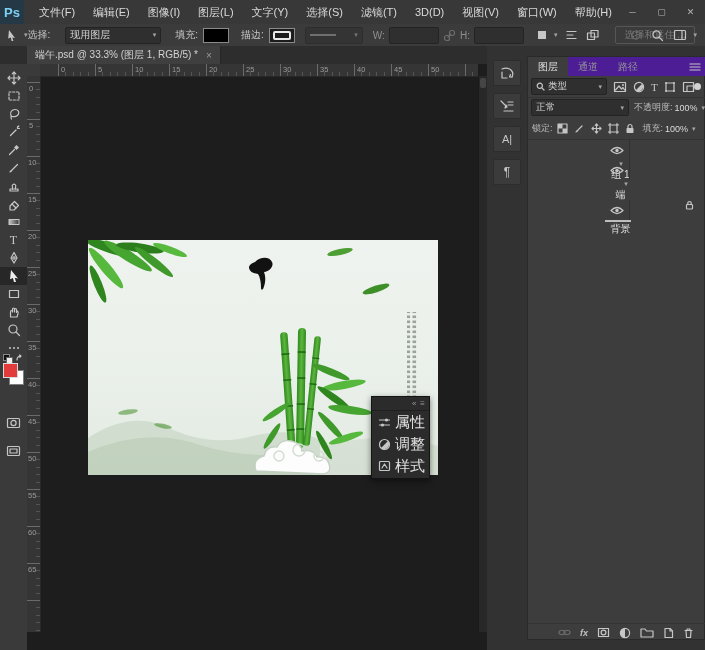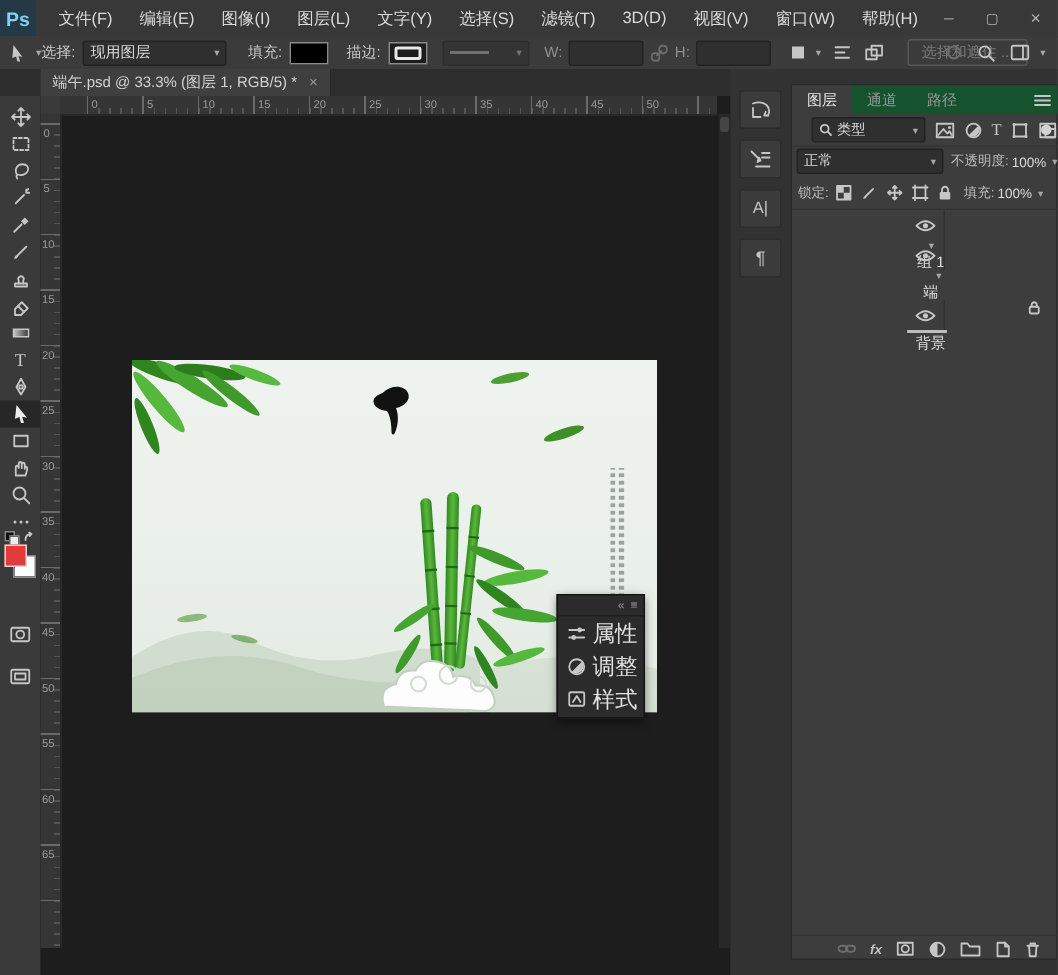--- a/index.html
+++ b/index.html
@@ -56,21 +56,21 @@
   </div>
 
   <div class="abs row" style="left:0;top:24px;width:705px;height:22px;background:#3b3b3b;border-bottom:1px solid #262626;">
     <div class="row" style="margin-left:6px;gap:2px;">
       <svg class="sic" width="12" height="13" viewBox="0 0 12 13">
           <path class="f" d="M3 1 L9 9 L6.3 8.4 L7.4 12 L5.6 12 L4.8 8.6 L2.2 9.6 Z"></path>
         </svg>
       <span class="chev">▾</span>
     </div>
     <span class="lbl" style="margin-left:0;">选择:</span>
-    <div class="dd" style="width:86px;height:15px;margin-left:5px;">
+    <div class="dd" style="width:86px;height:15px;margin-left:15px;">
       <span>现用图层</span>
       <span class="chev">▾</span>
     </div>
     <span class="lbl" style="margin-left:14px;">填充:</span>
     <div style="width:24px;height:13px;background:#000;border:1px solid #8a8a8a;margin-left:5px;"></div>
     <span class="lbl" style="margin-left:12px;">描边:</span>
     <div style="width:24px;height:13px;background:#1c1c1c;border:1px solid #8a8a8a;margin-left:5px;display:flex;align-items:center;justify-content:center;">
       <div style="width:14px;height:5px;border:2px solid #e9e9e9;border-radius:2px;"></div>
     </div>
     <div class="dd" style="width:48px;height:15px;margin-left:10px;opacity:.55;">
@@ -432,33 +432,33 @@
       <div class="panel-iconbtn">
         <span style="font-size:11px;color:#c6c6c6;">A|</span>
       </div>
       <div class="panel-iconbtn">
         <span style="font-size:12px;color:#c6c6c6;">¶</span>
       </div>
     </div>
 
     <div class="abs" style="left:40px;top:10px;width:178px;height:584px;background:#3d3d3d;border:1px solid #2a2a2a;box-sizing:border-box;">
 
-      <div class="abs row" style="left:0;top:0;width:178px;height:19px;background:#14532d;">
+      <div class="abs row" style="left:0;top:0;width:178px;height:19px;background:#4c1d95;">
         <div style="height:19px;padding:0 10px;background:#3d3d3d;color:#e3e3e3;font-size:10px;display:flex;align-items:center;">图层</div>
         <div style="height:19px;padding:0 10px;color:#969696;font-size:10px;display:flex;align-items:center;">通道</div>
         <div style="height:19px;padding:0 10px;color:#969696;font-size:10px;display:flex;align-items:center;">路径</div>
         <svg class="sic" width="12" height="10" viewBox="0 0 12 10" style="position:absolute;right:5px;top:5px;">
             <line x1="1" y1="2" x2="11" y2="2"></line>
             <line x1="1" y1="5" x2="11" y2="5"></line>
             <line x1="1" y1="8" x2="11" y2="8"></line>
           </svg>
       </div>
 
       <div class="abs row" style="left:0;top:19px;width:178px;height:21px;border-bottom:1px solid #343434;">
-        <div class="dd" style="width:66px;height:15px;margin-left:13px;gap:24px;">
+        <div class="dd" style="width:66px;height:15px;margin-left:3px;gap:24px;">
           <span class="row" style="gap:3px;">
             <svg class="sic" width="9" height="9" viewBox="0 0 9 9">
                 <circle cx="3.8" cy="3.8" r="2.6"></circle>
                 <line x1="5.8" y1="5.8" x2="8" y2="8"></line>
               </svg>
             <span style="font-size:9.5px;">类型</span>
           </span>
           <span class="chev">▾</span>
         </div>
         <div class="row" style="margin-left:6px;gap:6px;">

